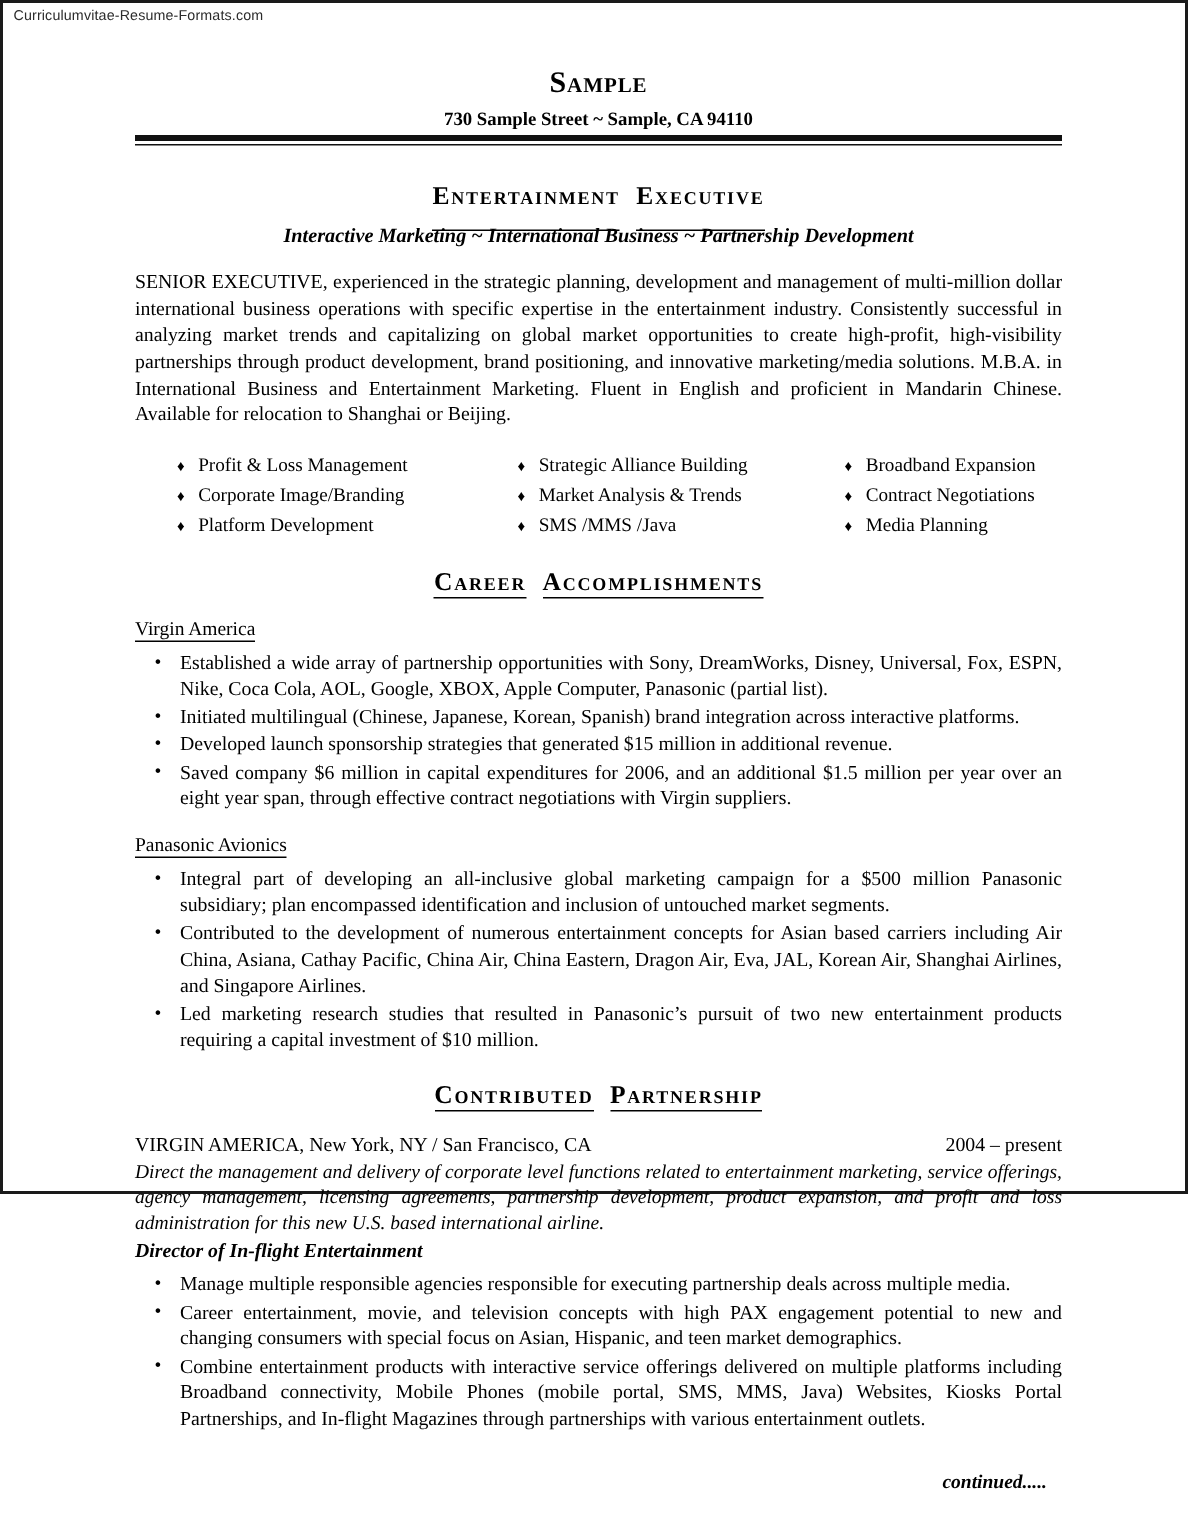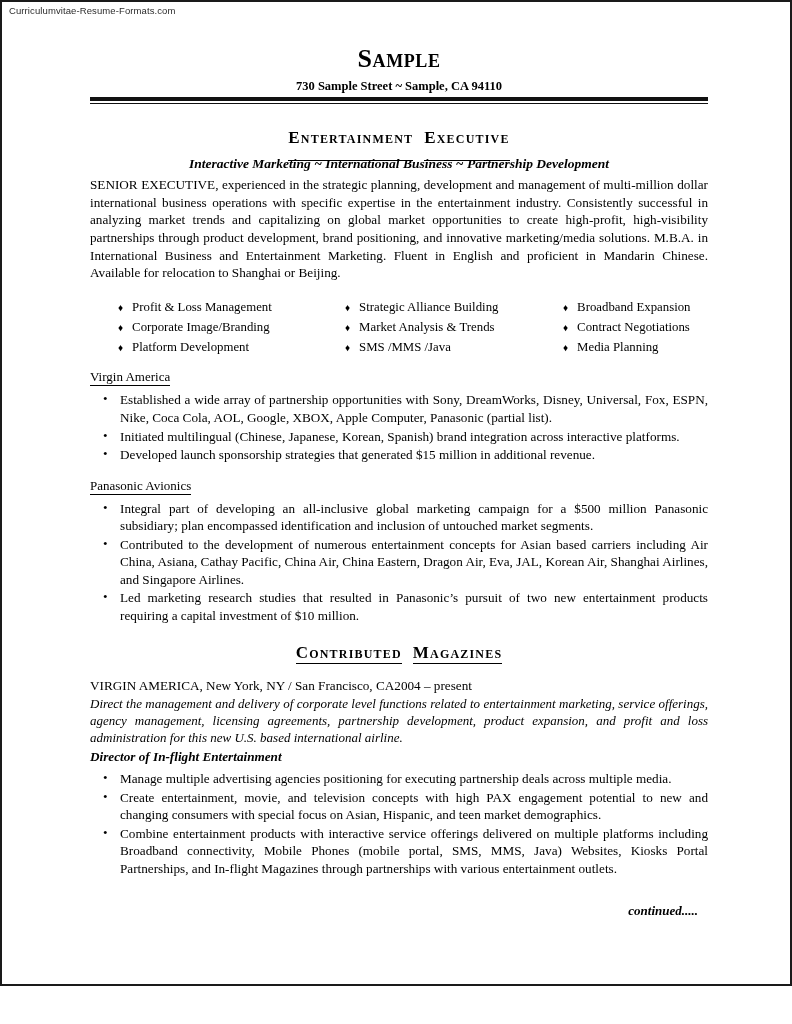--- a/index.html
+++ b/index.html
@@ -12,21 +12,21 @@
     height: 1024px;
     font-family: "Liberation Serif", "DejaVu Serif", serif;
     color: #000000;
     overflow: hidden;
   }
 
   .page {
     position: relative;
     box-sizing: border-box;
     width: 792px;
-    height: 986px;
+    height: 796px;
     border: 2px solid #1a1a1a;
     background: #ffffff;
   }
 
   .watermark {
     position: absolute;
     top: 3px;
     left: 7px;
     font-family: "Liberation Sans", "DejaVu Sans", sans-serif;
     font-size: 9.5px;
@@ -39,21 +39,21 @@
     position: absolute;
     left: 88px;
     top: 24px;
     width: 618px;
   }
 
   
   .name {
     text-align: center;
     font-weight: bold;
-    font-size: 26px;
+    font-size: 20px;
     letter-spacing: 0.6px;
     font-variant: small-caps;
     line-height: 1.15;
     margin-top: 18px;
   }
   .address {
     text-align: center;
     font-weight: bold;
     font-size: 12.5px;
     margin-top: 5px;
@@ -103,21 +103,21 @@
     letter-spacing: 1.2px;
     margin-top: 18px;
   }
   .section-heading span.u {
     border-bottom: 1.6px solid #000;
     padding-bottom: 1px;
   }
 
   
   .summary {
-    margin-top: 4px;
+    margin-top: 14px;
     font-size: 13.2px;
     line-height: 1.34;
     text-align: justify;
   }
 
   
   .skills {
     display: grid;
     grid-template-columns: 227px 218px 1fr;
     margin-top: 16px;
@@ -164,21 +164,21 @@
     content: "\2022";
     position: absolute;
     left: 13px;
     top: -1px;
     font-size: 13px;
   }
 
   
   .exp-head {
     display: flex;
-    justify-content: flex-start;
+    justify-content: space-between;
     align-items: baseline;
     margin-top: 15px;
     font-size: 13.2px;
   }
   .exp-desc {
     font-style: italic;
     font-size: 13px;
     line-height: 1.32;
     text-align: justify;
     margin-top: 1px;
@@ -251,53 +251,57 @@
       <div class="skill">
           <span class="dia">♦</span>
           <span>SMS /MMS /Java</span>
         </div>
       <div class="skill">
           <span class="dia">♦</span>
           <span>Media Planning</span>
         </div>
     </div>
 
+    <div class="section-heading">
+      <span class="u">Career</span>&nbsp;&nbsp;<span class="u">Accomplishments</span>
+    </div>
 
     <div class="company-sub-wrap">
       <div class="company-sub">Virgin America</div>
       <ul class="bullets">
         <li>Established a wide array of partnership opportunities with Sony, DreamWorks, Disney, Universal, Fox, ESPN, Nike, Coca Cola, AOL, Google, XBOX, Apple Computer, Panasonic (partial list).</li>
         <li>Initiated multilingual (Chinese, Japanese, Korean, Spanish) brand integration across interactive platforms.</li>
         <li>Developed launch sponsorship strategies that generated $15 million in additional revenue.</li>
+        <li>Saved company $6 million in capital expenditures for 2006, and an additional $1.5 million per year over an eight year span, through effective contract negotiations with Virgin suppliers.</li>
       </ul>
     </div>
 
     <div class="company-sub-wrap">
       <div class="company-sub">Panasonic Avionics</div>
       <ul class="bullets">
         <li>Integral part of developing an all-inclusive global marketing campaign for a $500 million Panasonic subsidiary; plan encompassed identification and inclusion of untouched market segments.</li>
         <li>Contributed to the development of numerous entertainment concepts for Asian based carriers including Air China, Asiana, Cathay Pacific, China Air, China Eastern, Dragon Air, Eva, JAL, Korean Air, Shanghai Airlines, and Singapore Airlines.</li>
         <li>Led marketing research studies that resulted in Panasonic’s pursuit of two new entertainment products requiring a capital investment of $10 million.</li>
       </ul>
     </div>
 
     <div class="section-heading">
-      <span class="u">Contributed</span>&nbsp;&nbsp;<span class="u">Magazines</span>
+      <span class="u">Contributed</span>&nbsp;&nbsp;<span class="u">Partnership</span>
     </div>
 
     <div>
       <div class="exp-head">
         <div>VIRGIN AMERICA, New York, NY / San Francisco, CA</div>
         <div>2004 – present</div>
       </div>
       <div class="exp-desc">Direct the management and delivery of corporate level functions related to entertainment marketing, service offerings, agency management, licensing agreements, partnership development, product expansion, and profit and loss administration for this new U.S. based international airline.</div>
       <div class="exp-role">Director of In-flight Entertainment</div>
       <ul class="bullets">
-        <li>Manage multiple advertising agencies positioning for executing partnership deals across multiple media.</li>
-        <li>Create entertainment, movie, and television concepts with high PAX engagement potential to new and changing consumers with special focus on Asian, Hispanic, and teen market demographics.</li>
+        <li>Manage multiple responsible agencies responsible for executing partnership deals across multiple media.</li>
+        <li>Career entertainment, movie, and television concepts with high PAX engagement potential to new and changing consumers with special focus on Asian, Hispanic, and teen market demographics.</li>
         <li>Combine entertainment products with interactive service offerings delivered on multiple platforms including Broadband connectivity, Mobile Phones (mobile portal, SMS, MMS, Java) Websites, Kiosks Portal Partnerships, and In-flight Magazines through partnerships with various entertainment outlets.</li>
       </ul>
     </div>
 
     <div class="continued">continued.....</div>
 
   </div>
 </div>
 
 </body></html>

